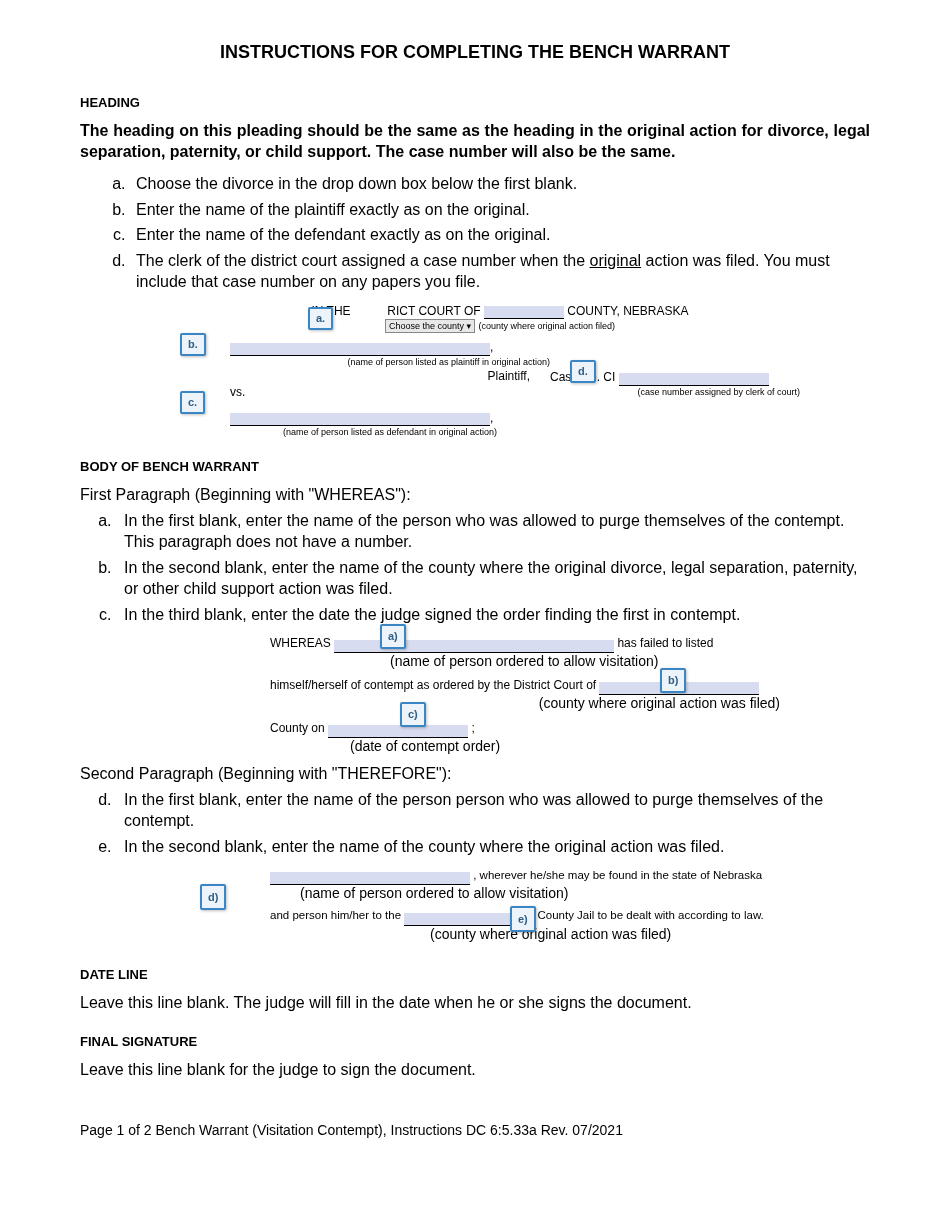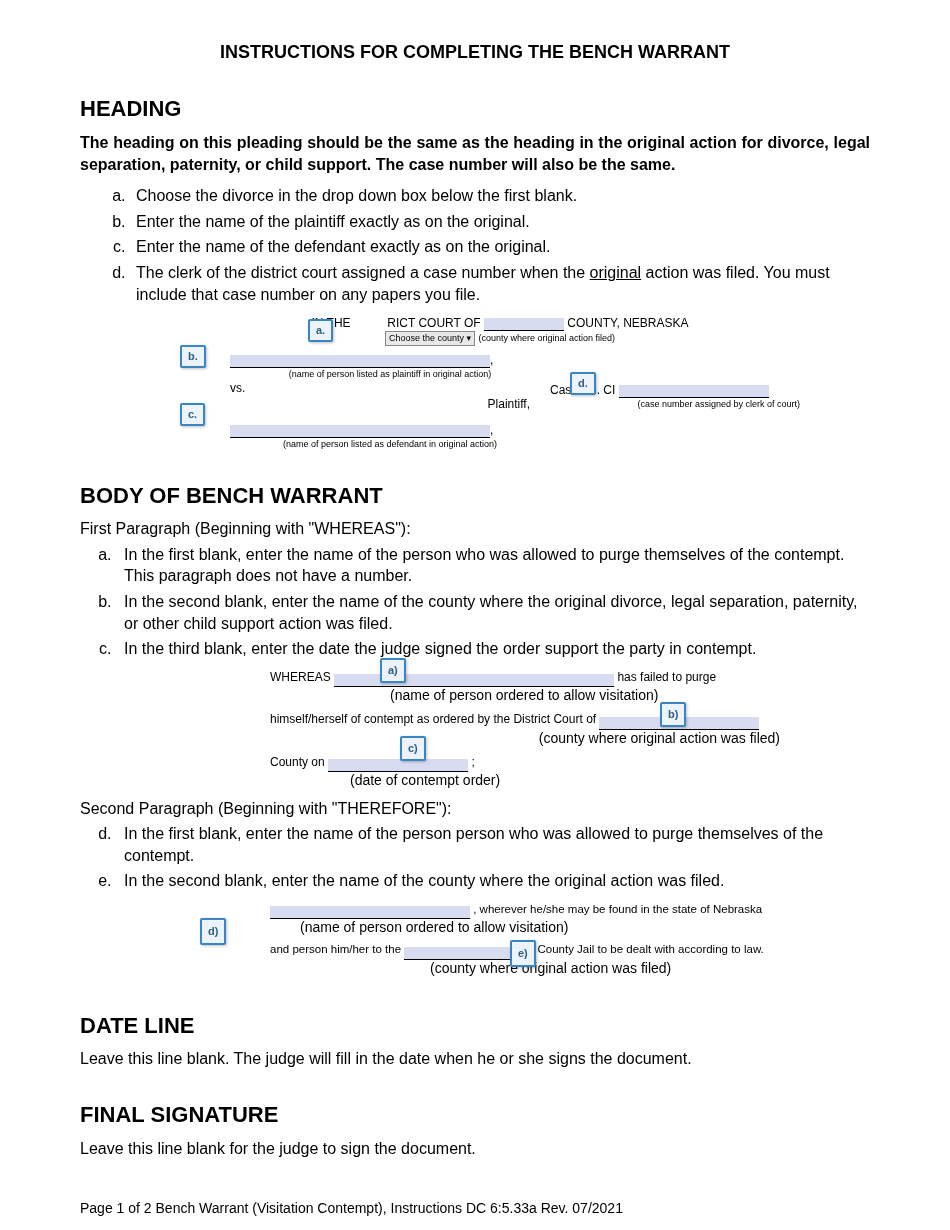--- a/index.html
+++ b/index.html
@@ -12,22 +12,22 @@
     line-height: 1.35;
   }
   .title {
     text-align: center;
     font-weight: bold;
     font-size: 18px;
     margin-bottom: 30px;
   }
   .section-heading {
     font-weight: bold;
-    font-size: 22px;
-    margin-top: 30px;
+    font-size: 13px;
+    margin-top: 20px;
     margin-bottom: 8px;
   }
   .intro {
     font-weight: bold;
     text-align: justify;
     margin-bottom: 10px;
   }
   ol.alpha {
     list-style-type: lower-alpha;
     margin: 6px 0 10px 0;
@@ -153,52 +153,52 @@
     <span>COUNTY, NEBRASKA</span>
     <div style="margin-top:-2px;">
       <span class="dropdown-mock">Choose the county ▾</span>
       <span class="caption-small">(county where original action filed)</span>
     </div>
   </div>
 
   <div style="display:flex; margin-top:6px;">
     <div style="flex:1;">
       <span class="blank-line" style="width:260px; margin-left:40px;"></span><span>,</span>
-      <div class="caption-small" style="margin-left:40px;">(name of person listed as plaintiff in original action)</div>
+      <div class="caption-small" style="margin-left:40px;text-align:right;">(name of person listed as plaintiff in original action)</div>
+      <div style="text-align:right; padding-right:20px;">Plaintiff,</div>
       <div style="margin-left:40px;">vs.</div>
-      <div style="text-align:right; padding-right:20px;">Plaintiff,</div>
       <div style="margin-top:10px;">
         <span class="blank-line" style="width:260px; margin-left:40px;"></span><span>,</span>
         <div class="caption-small" style="margin-left:40px;">(name of person listed as defendant in original action)</div>
       </div>
     </div>
     <div style="width:260px; padding-top:30px;">
       <span>Case No. CI</span>
       <span class="blank-line" style="width:150px;"></span>
       <div class="caption-small" style="text-align:right; padding-right:10px;">(case number assigned by clerk of court)</div>
     </div>
   </div>
 </div>
 
 <div class="section-heading">BODY OF BENCH WARRANT</div>
 <div class="subheading">First Paragraph (Beginning with "WHEREAS"):</div>
 <ol class="disc-list">
   <li>In the first blank, enter the name of the person who was allowed to purge themselves of the contempt. This paragraph does not have a number.</li>
   <li>In the second blank, enter the name of the county where the original divorce, legal separation, paternity, or other child support action was filed.</li>
-  <li>In the third blank, enter the date the judge signed the order support the party in contempt.</li>
+  <li>In the third blank, enter the date the judge signed the order finding the first in contempt.</li>
 </ol>
 
 <div class="embed-fig whereas-block">
   <div class="label-box" style="left:110px; top:-10px;">a)</div>
   <div class="label-box" style="left:390px; top:34px;">b)</div>
   <div class="label-box" style="left:130px; top:68px;">c)</div>
   <div>
     <span>WHEREAS</span>
     <span class="blank-line" style="width:280px;"></span>
-    <span>has failed to purge</span>
+    <span>has failed to listed</span>
     <span class="cap" style="margin-left:120px;">(name of person ordered to allow visitation)</span>
   </div>
   <div style="margin-top:4px;">
     <span>himself/herself of contempt as ordered by the District Court of</span>
     <span class="blank-line" style="width:160px;"></span>
     <span class="cap" style="text-align:right; padding-right:30px;">(county where original action was filed)</span>
   </div>
   <div style="margin-top:4px;">
     <span>County on</span>
     <span class="blank-line" style="width:140px;"></span>

